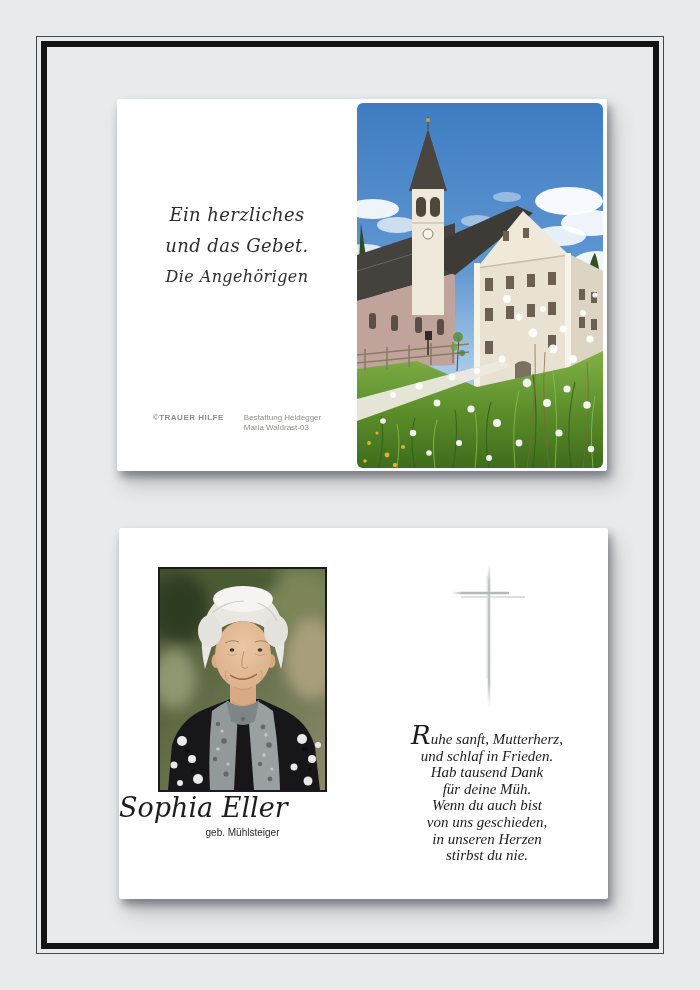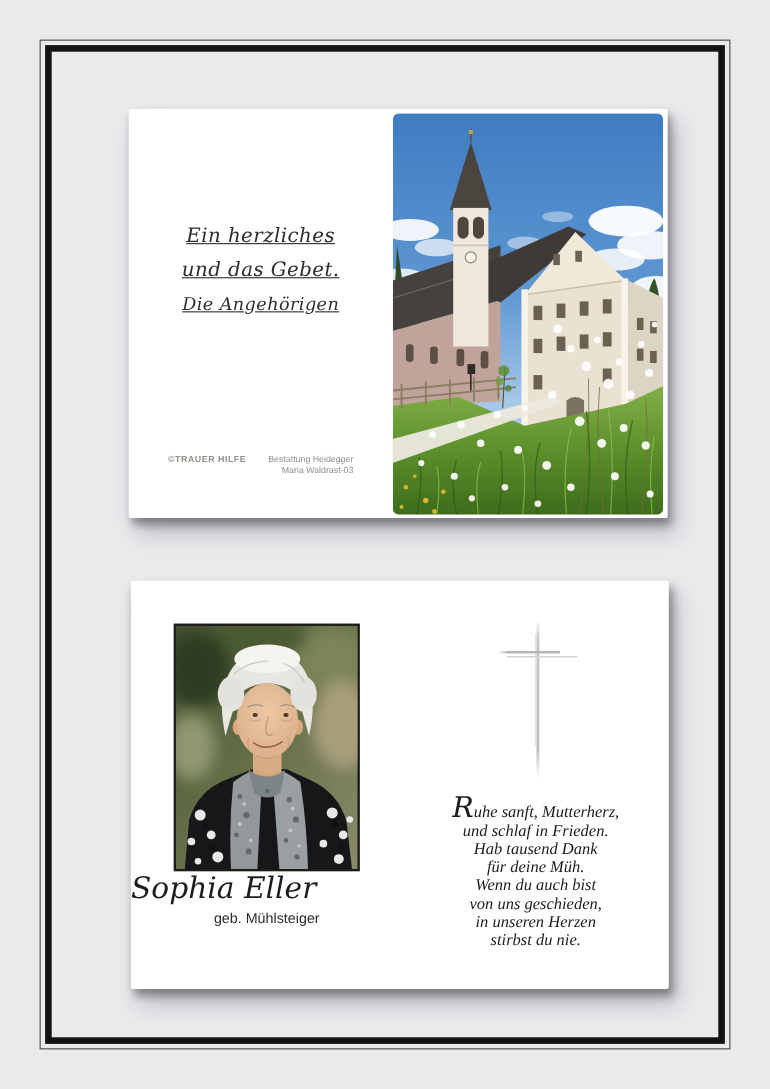--- a/index.html
+++ b/index.html
@@ -22,48 +22,48 @@
     box-shadow:3px 6px 8px rgba(40,42,50,.45), 8px 14px 20px rgba(40,42,50,.22);
   }
   .card-top    { left:117px; top:99px;  width:490px; height:372px; }
   .card-bottom { left:119px; top:528px; width:489px; height:371px; }
 
   
   .script-block {
     position:absolute; left:0; top:100px; width:240px; text-align:center;
     color:#2d2d2f; font-family:"DejaVu Serif", serif; font-style:italic;
   }
-  .script-line { font-size:18px; line-height:31px; letter-spacing:.4px;text-decoration:underline; }
+  .script-line { font-size:18px; line-height:31px; letter-spacing:.4px; }
   .script-line.small { font-size:16px; }
   .publisher {
     position:absolute; left:0; top:314px; width:240px;
     display:flex; justify-content:center; align-items:flex-start; gap:20px;
     color:#8f8f88; font-size:8px; line-height:9.5px; white-space:nowrap;
   }
   .pub-logo { letter-spacing:.5px; font-weight:bold; }
-  .pub-stack { display:flex; flex-direction:column; align-items:flex-end; }
+  .pub-stack { display:flex; flex-direction:column; align-items:flex-start; }
   .church-photo {
     position:absolute; left:240px; top:4px; width:246px; height:365px;
     border-radius:6px; overflow:hidden;
   }
   .church-photo svg, .portrait svg { display:block; width:100%; height:100%; }
 
   
   .portrait {
     position:absolute; left:39px; top:39px; width:165px; height:221px;
     border:2px solid #1b1b1b; background:#5c6743;
   }
   .name {
     position:absolute; left:0; top:264px; width:247px; text-align:left;
     font-family:"DejaVu Serif", serif; font-style:italic;
     font-size:27px; color:#1d1d1f;
   }
   .maiden {
     position:absolute; left:0; top:299px; width:247px; text-align:center;
-    font-size:13px; color:#2a2a2c;
+    font-size:10px; color:#2a2a2c;
   }
   .dates {
     position:absolute; left:0; top:321px; width:247px; text-align:center;
     font-size:15px; color:#2a2a2c;
   }
   .dates .death { margin-left:14px; }
   .cross-wrap {
     position:absolute; left:247px; top:32px; width:242px;
     display:flex; justify-content:center;
   }

